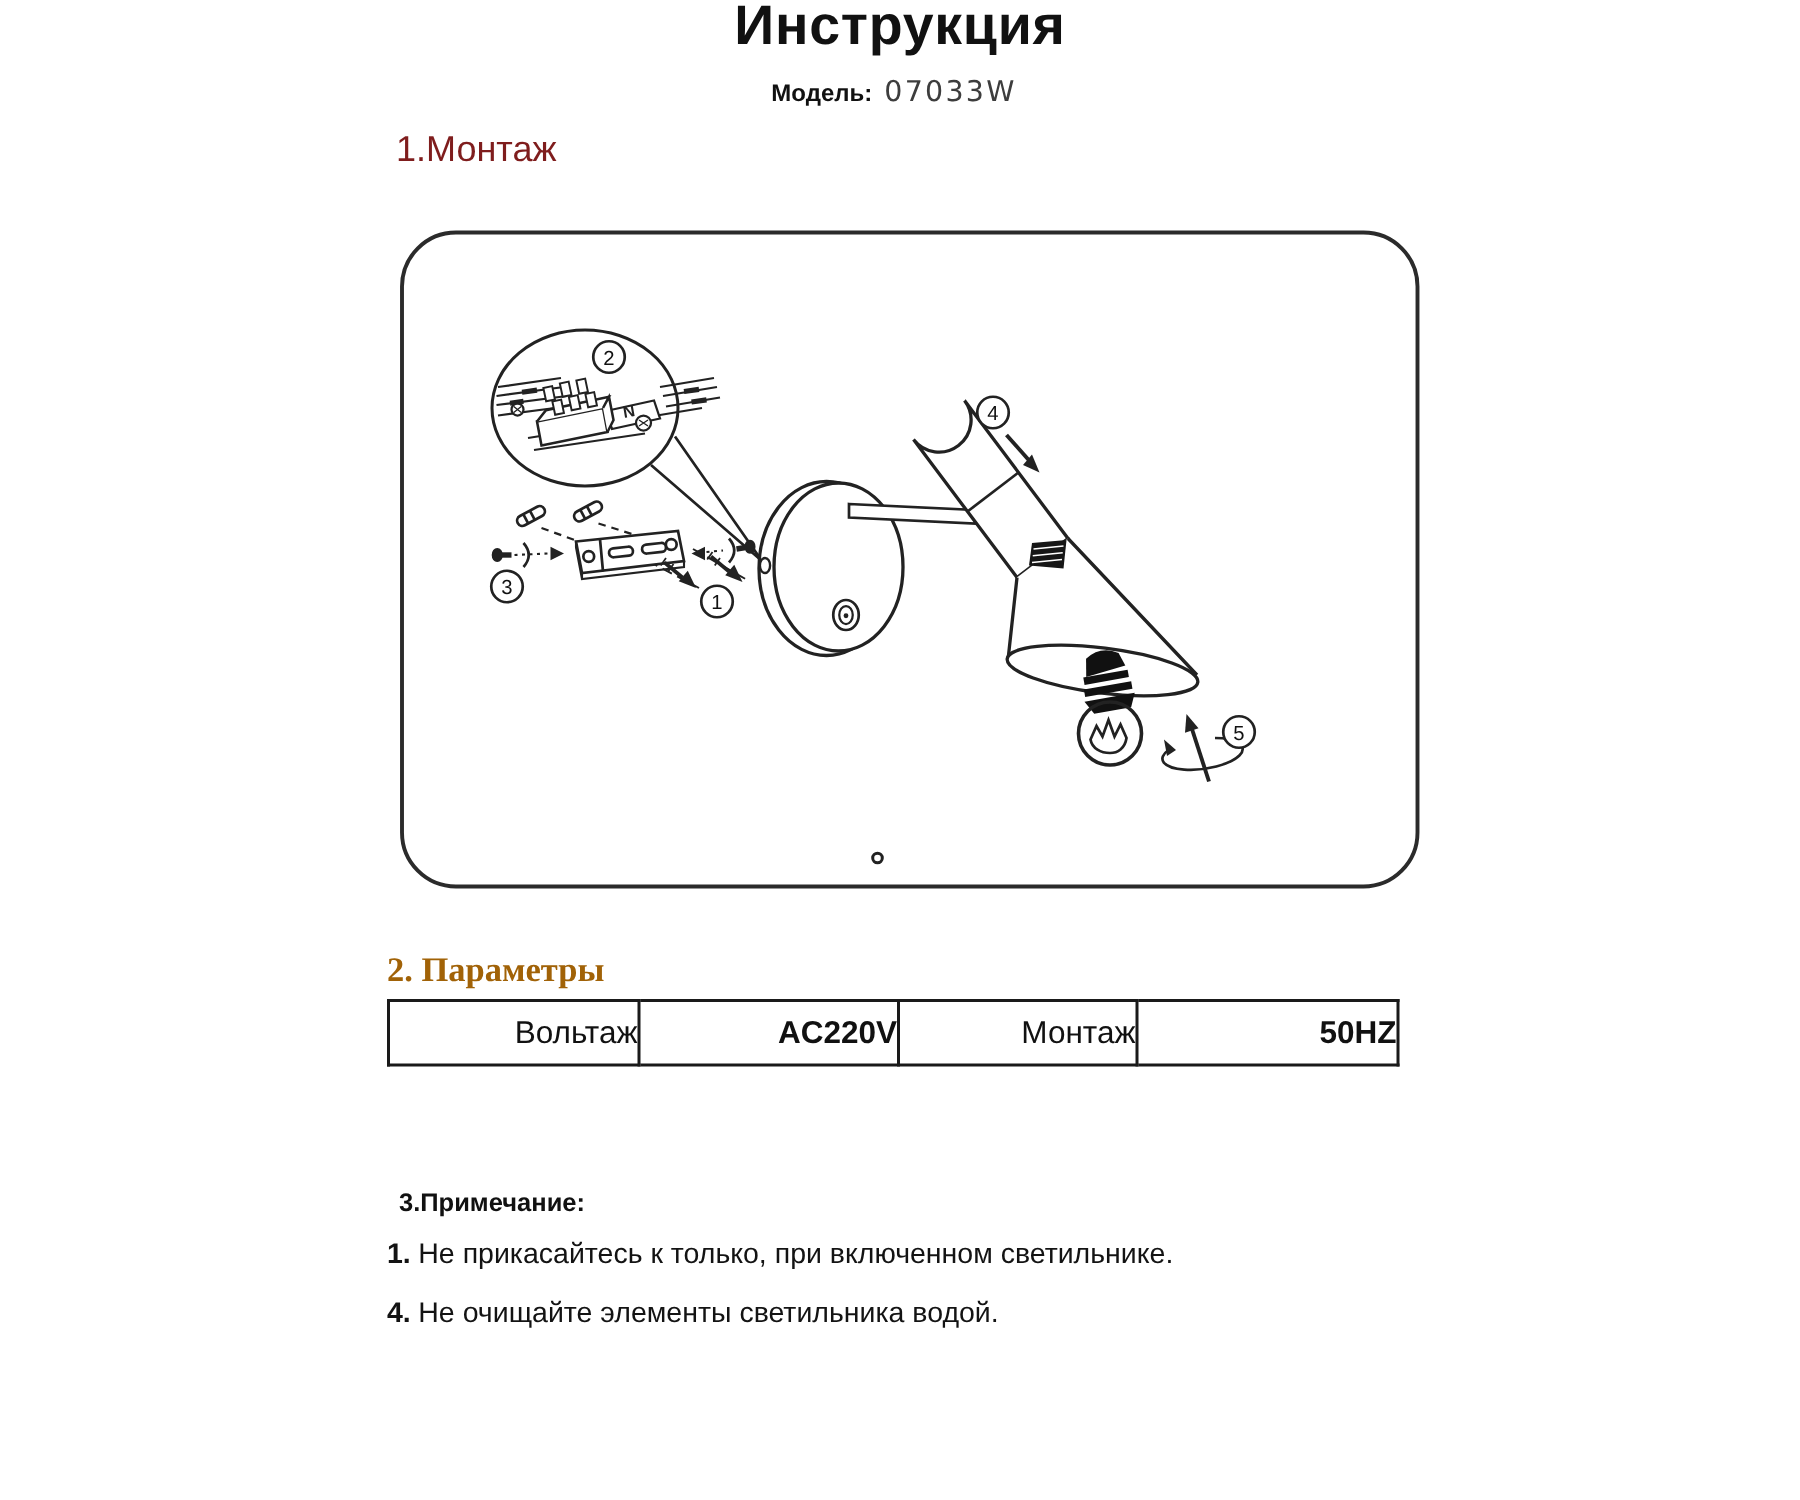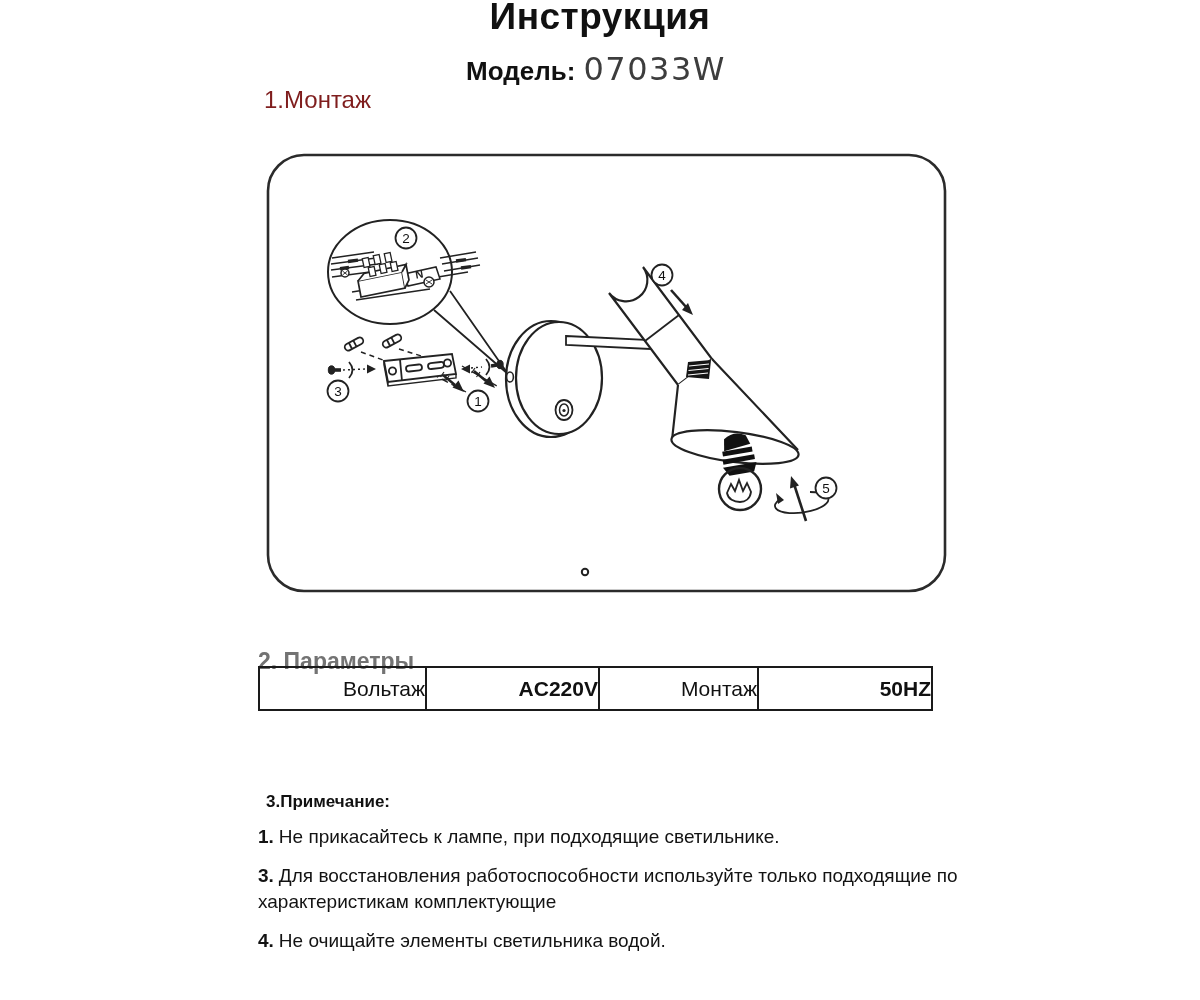--- a/index.html
+++ b/index.html
@@ -8,24 +8,24 @@
     font-family:"Liberation Sans","DejaVu Sans",sans-serif;color:#151515;
   }
   .diagram-svg{position:absolute;left:0;top:0;width:1200px;height:1000px;}
   .title{
     position:absolute;left:0;top:-4px;width:1200px;margin:0;text-align:center;
     font-size:37px;font-weight:700;letter-spacing:0.5px;color:#111;
   }
   .model-line{
     position:absolute;left:0;top:50px;width:1192px;text-align:center;
   }
-  .model-label{font-size:26px;font-weight:700;color:#111;margin-top:22px;}
-  .model-value{font-size:32px;font-weight:400;color:#3d3d3d;letter-spacing:1.5px;margin-left:8px;font-family:"DejaVu Sans",sans-serif;}
+  .model-label{font-size:16px;font-weight:700;color:#111;margin-top:22px;}
+  .model-value{font-size:19px;font-weight:400;color:#3d3d3d;letter-spacing:1.5px;margin-left:8px;font-family:"DejaVu Sans",sans-serif;}
   .h-montage{position:absolute;left:260px;top:82px;margin:4px;font-size:24px;font-weight:400;color:#7f1d1d;}
-  .h-params{position:absolute;left:258px;top:648px;margin:0;font-size:23px;font-weight:700;color:#737373;}
+  .h-params{position:absolute;left:258px;top:634px;margin:0;font-size:23px;font-weight:700;color:#a16207;font-family:Liberation Serif, serif;}
   .params-table{
     position:absolute;left:258px;top:666px;width:673px;border-collapse:collapse;table-layout:fixed;
   }
   .params-table td{
     border:2.5px solid #1a1a1a;text-align:right;vertical-align:middle;
     font-size:21px;color:#111;padding:0;
   }
   .params-table tr.r1 td{height:41px;}
   .params-table tr.r2 td{height:48px;}
   .params-table td.val{font-weight:700;padding-left:40px;}
@@ -227,18 +227,17 @@
       <td class="val">AC220V</td>
       <td class="lab">Монтаж</td>
       <td class="val">50HZ</td>
     </tr>
   </tbody>
     </table>
 
   <h2 class="h-notes">3.Примечание:</h2>
 
   <div class="notes">
-    <p class="note"><b class="nnum">1.</b><span>Не прикасайтесь к лампе, при подходящие светильнике.</span></p>
-    <p class="note"><b class="nnum">3.</b><span>Для восстановления работоспособности используйте только подходящие по характеристикам комплектующие</span></p>
+    <p class="note"><b class="nnum">1.</b><span>Не прикасайтесь к только, при включенном светильнике.</span></p>
     <p class="note"><b class="nnum">4.</b><span>Не очищайте элементы светильника водой.</span></p>
   </div>
 
 </div>
 
 </body></html>

